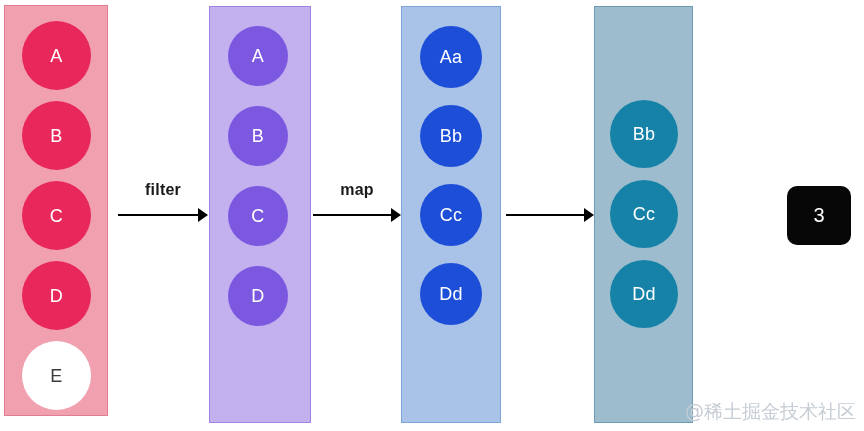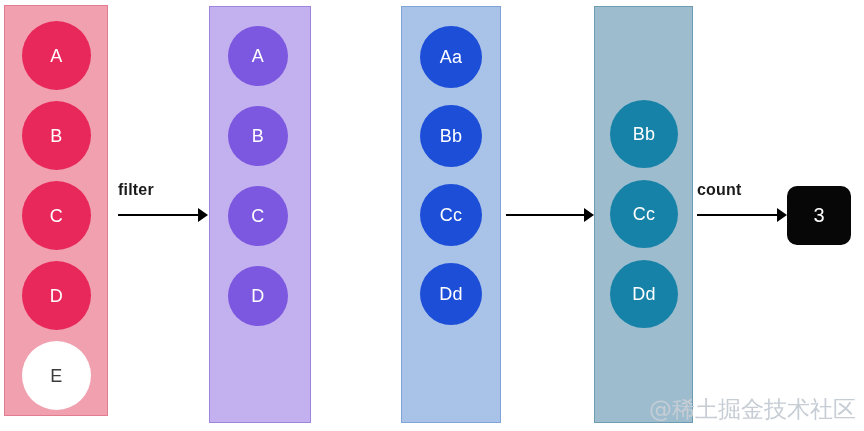--- a/index.html
+++ b/index.html
@@ -74,21 +74,21 @@
 
   .arrow-group {
     position: absolute;
     height: 60px;
   }
   .arrow-label {
     position: absolute;
     left: 0;
     top: 0;
     width: 100%;
-    text-align: left;
+    text-align: center;
     font-size: 16px;
     font-weight: bold;
     color: #1a1a1a;
     letter-spacing: 0.2px;
   }
   .arrow-line {
     position: absolute;
     left: 0;
     top: 33px;
     height: 2px;
@@ -117,21 +117,21 @@
     justify-content: center;
     color: #ffffff;
     font-size: 20px;
     font-weight: normal;
   }
 
   .watermark {
     position: absolute;
     right: 8px;
     bottom: 6px;
-    font-size: 23px;
+    font-size: 19px;
     color: #c6cdd4;
     font-family: "DejaVu Sans", sans-serif;
     white-space: nowrap;
     margin-top: 16px;
   }
 </style>
 </head>
 <body>
 
 <div id="stage">
@@ -148,40 +148,40 @@
     <div class="arrow-line" style="width:80px;"></div>
     <div class="arrow-head" style="left:80px;"></div>
   </div>
 
   <div class="column col-filtered"></div>
   <div class="node node-filtered" style="left:228px; top:26px; width:60px; height:60px;">A</div>
   <div class="node node-filtered" style="left:228px; top:106px; width:60px; height:60px;">B</div>
   <div class="node node-filtered" style="left:228px; top:186px; width:60px; height:60px;">C</div>
   <div class="node node-filtered" style="left:228px; top:266px; width:60px; height:60px;">D</div>
 
+  <div class="arrow-group" style="left:313px; top:181px; width:88px;">
+    <div class="arrow-label">map</div>
+    <div class="arrow-line" style="width:78px;"></div>
+    <div class="arrow-head" style="left:78px;"></div>
+  </div>
 
   <div class="column col-mapped"></div>
   <div class="node node-mapped" style="left:420px; top:26px; width:62px; height:62px;">Aa</div>
   <div class="node node-mapped" style="left:420px; top:105px; width:62px; height:62px;">Bb</div>
   <div class="node node-mapped" style="left:420px; top:184px; width:62px; height:62px;">Cc</div>
   <div class="node node-mapped" style="left:420px; top:263px; width:62px; height:62px;">Dd</div>
 
   <div class="arrow-group" style="left:506px; top:181px; width:88px;">
     <div class="arrow-line" style="width:78px;"></div>
     <div class="arrow-head" style="left:78px;"></div>
   </div>
 
   <div class="column col-skipped"></div>
   <div class="node node-skipped" style="left:610px; top:100px; width:68px; height:68px;">Bb</div>
   <div class="node node-skipped" style="left:610px; top:180px; width:68px; height:68px;">Cc</div>
   <div class="node node-skipped" style="left:610px; top:260px; width:68px; height:68px;">Dd</div>
 
-  <div class="arrow-group" style="left:697px; top:181px; width:90px;">
-    <div class="arrow-label">count</div>
-    <div class="arrow-line" style="width:80px;"></div>
-    <div class="arrow-head" style="left:80px;"></div>
-  </div>
 
   <div class="result-box">3</div>
 
   <div class="watermark">@稀土掘金技术社区</div>
 
 </div>
 
 </body></html>

